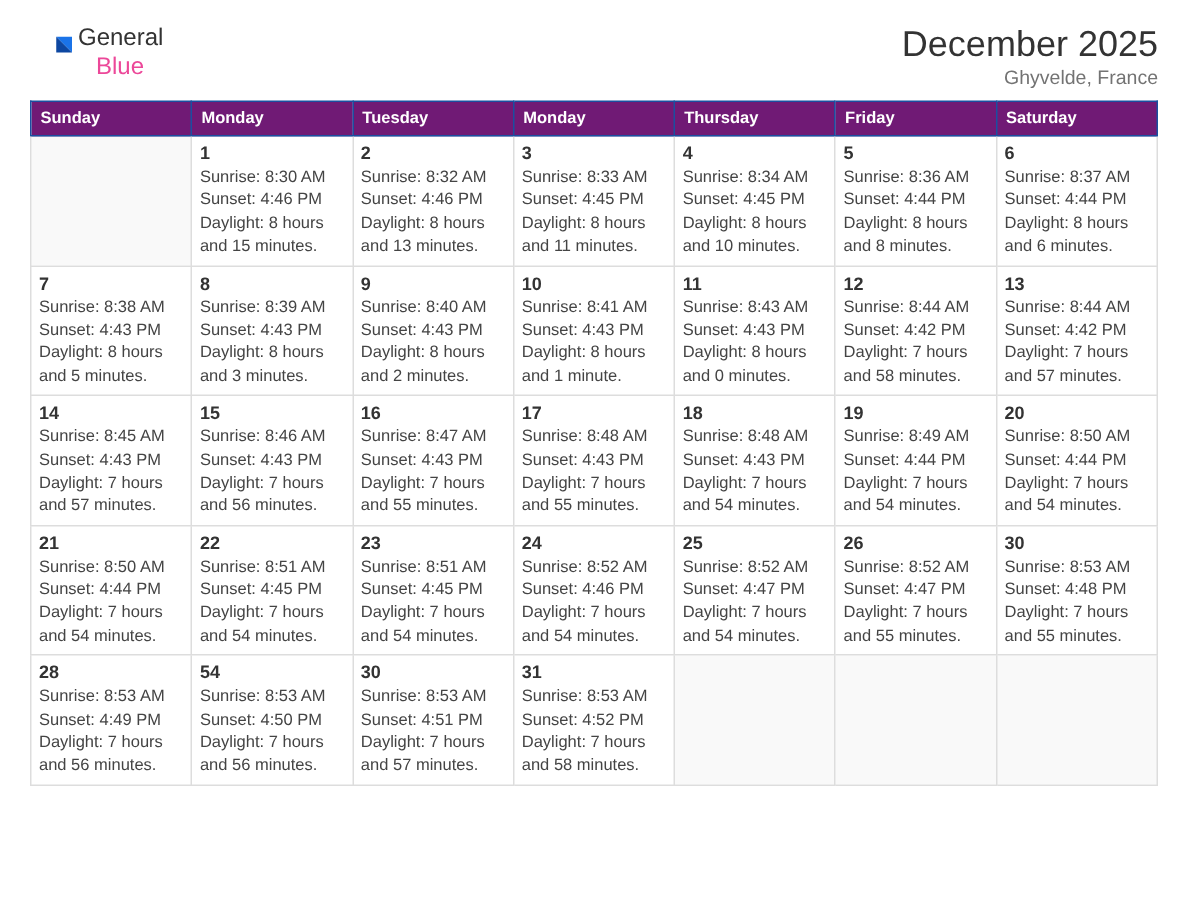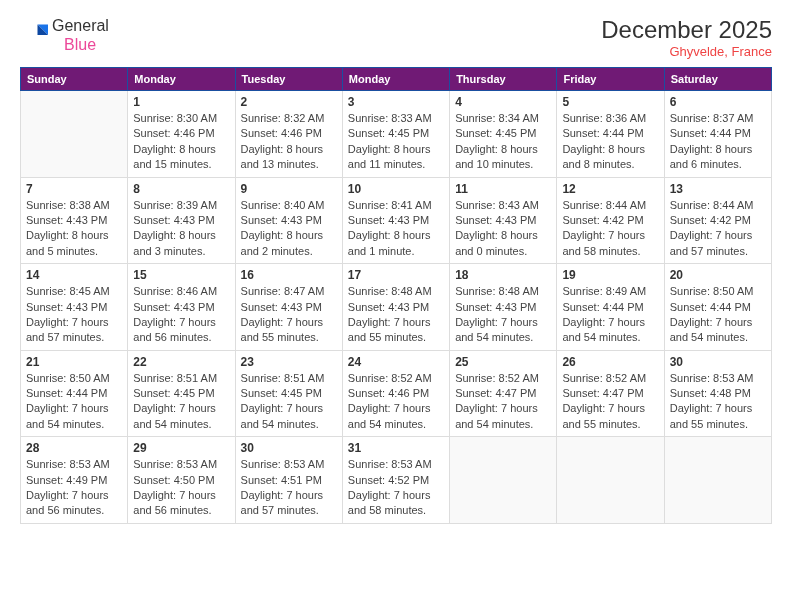--- a/index.html
+++ b/index.html
@@ -41,21 +41,21 @@
     .title-area {
       text-align: right;
     }
     .month-title {
       font-size: 24px;
       color: #333;
       font-weight: 300;
     }
     .location {
       font-size: 13px;
-      color: #ef4444;
+      color: #737373;
     }
     .calendar-table {
       width: 100%;
       border-collapse: collapse;
       font-size: 10px;
     }
     .calendar-table thead tr th {
       background: #701a75;
       color: #fff;
       padding: 5px 6px;
@@ -242,21 +242,21 @@
             <span class="day-number">30</span>
             <div class="day-detail">Sunrise: 8:53 AM<br>Sunset: 4:48 PM<br>Daylight: 7 hours and 55 minutes.</div>
           </td>
         </tr>
         <tr class="last-row">
           <td>
             <span class="day-number">28</span>
             <div class="day-detail">Sunrise: 8:53 AM<br>Sunset: 4:49 PM<br>Daylight: 7 hours and 56 minutes.</div>
           </td>
           <td>
-            <span class="day-number">29</span>
+            <span class="day-number">54</span>
             <div class="day-detail">Sunrise: 8:53 AM<br>Sunset: 4:50 PM<br>Daylight: 7 hours and 56 minutes.</div>
           </td>
           <td>
             <span class="day-number">30</span>
             <div class="day-detail">Sunrise: 8:53 AM<br>Sunset: 4:51 PM<br>Daylight: 7 hours and 57 minutes.</div>
           </td>
           <td>
             <span class="day-number">31</span>
             <div class="day-detail">Sunrise: 8:53 AM<br>Sunset: 4:52 PM<br>Daylight: 7 hours and 58 minutes.</div>
           </td>

